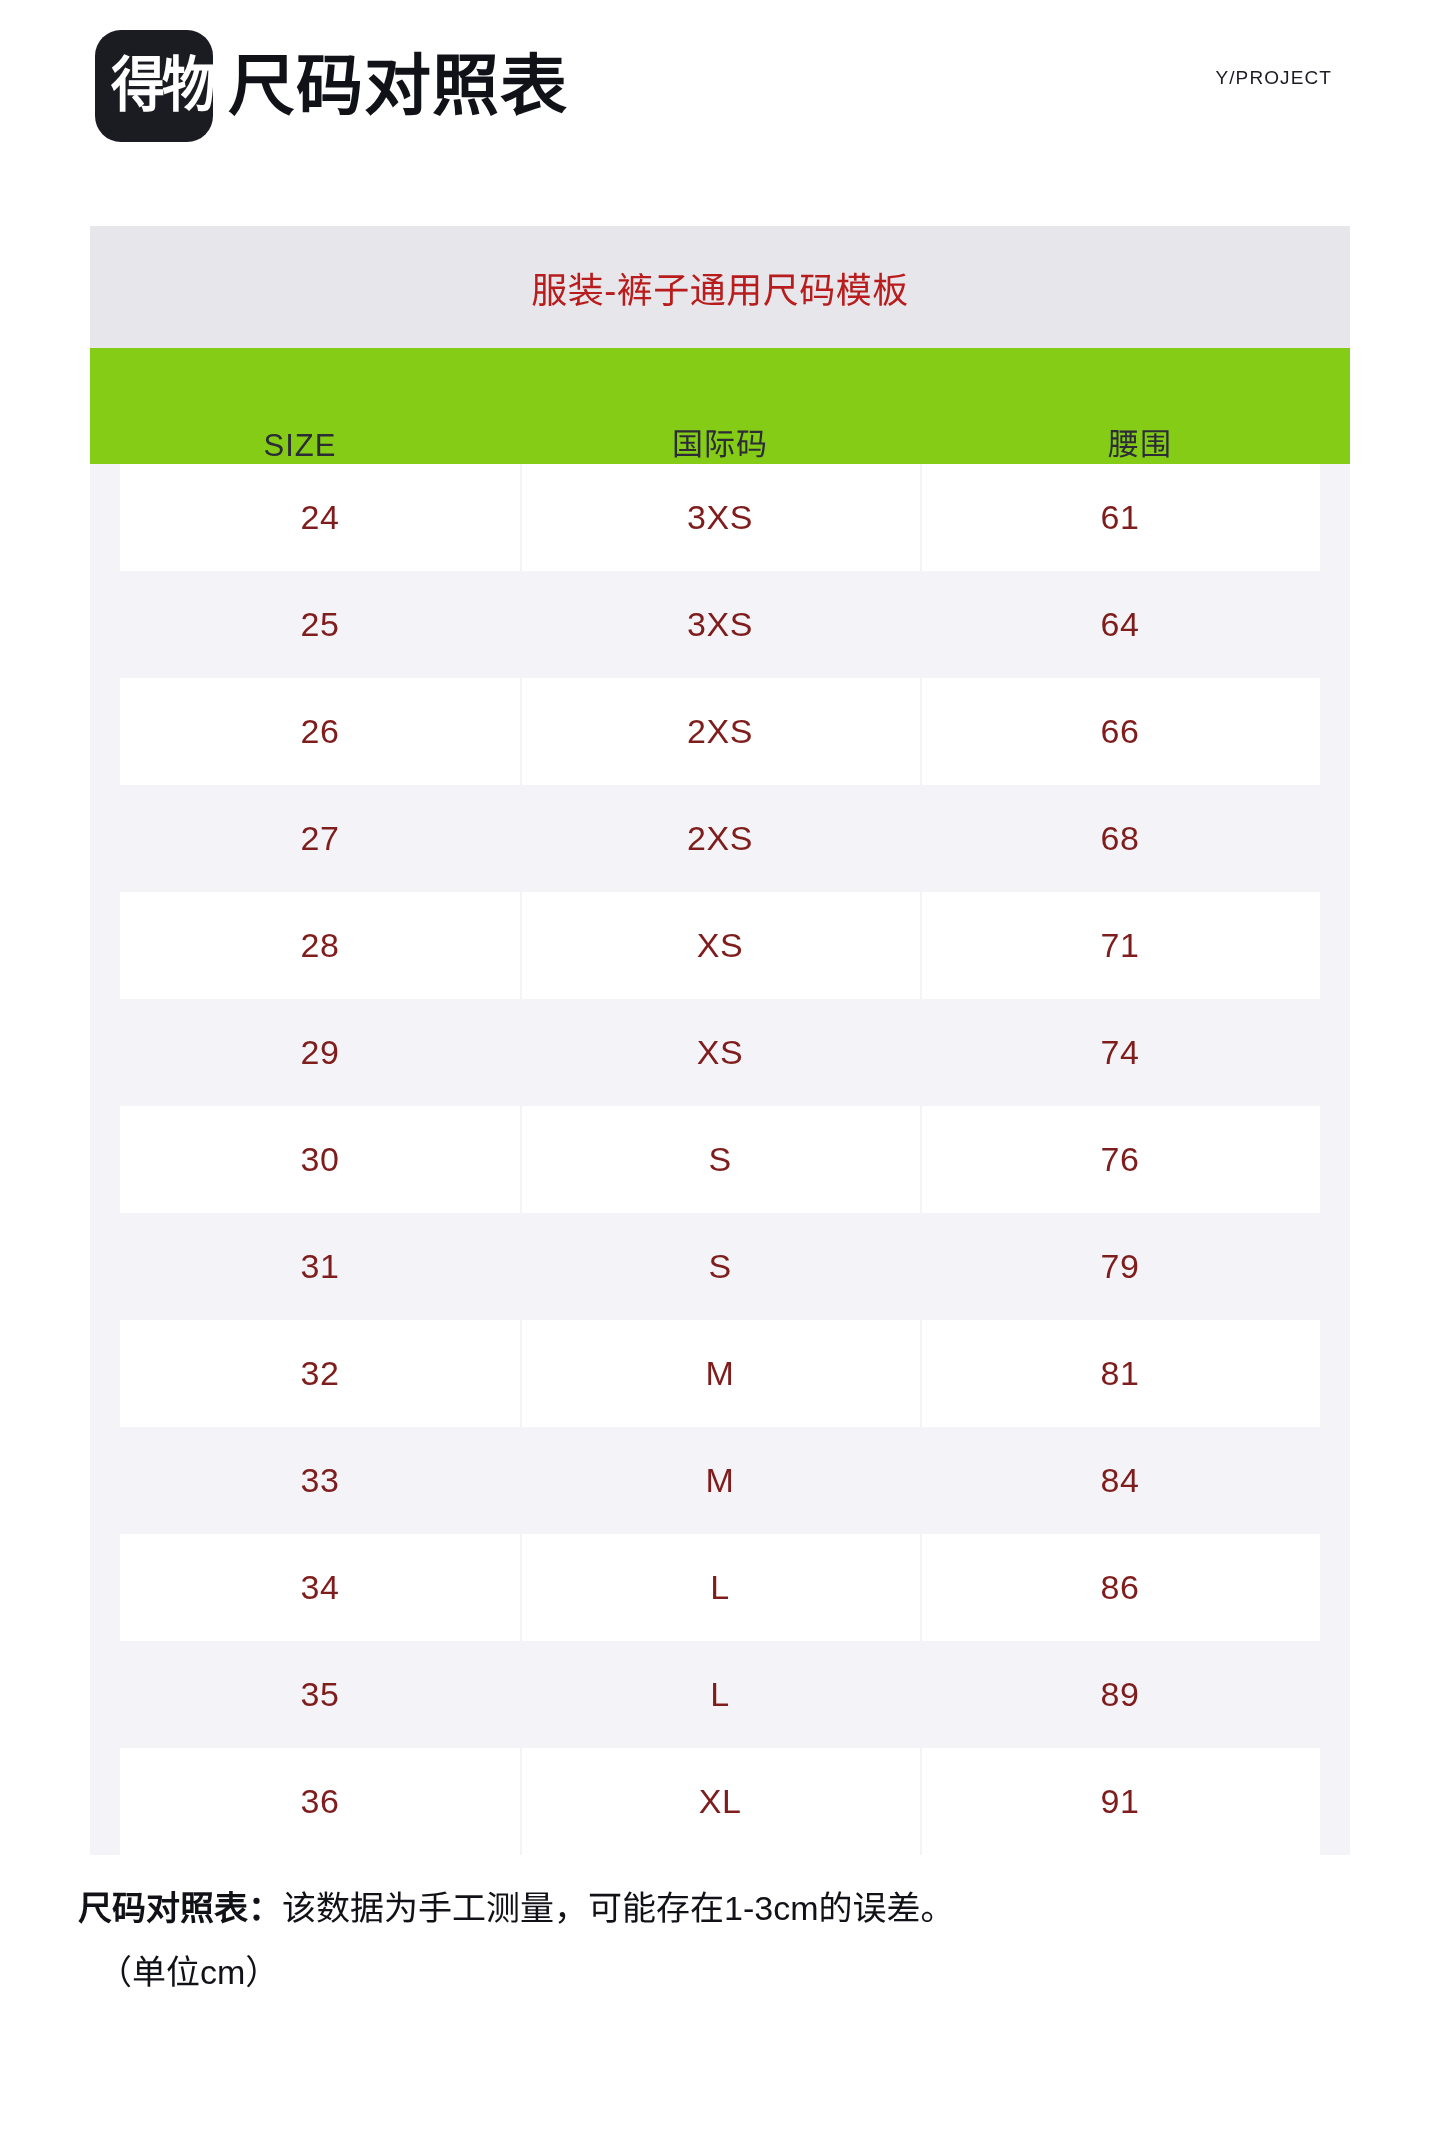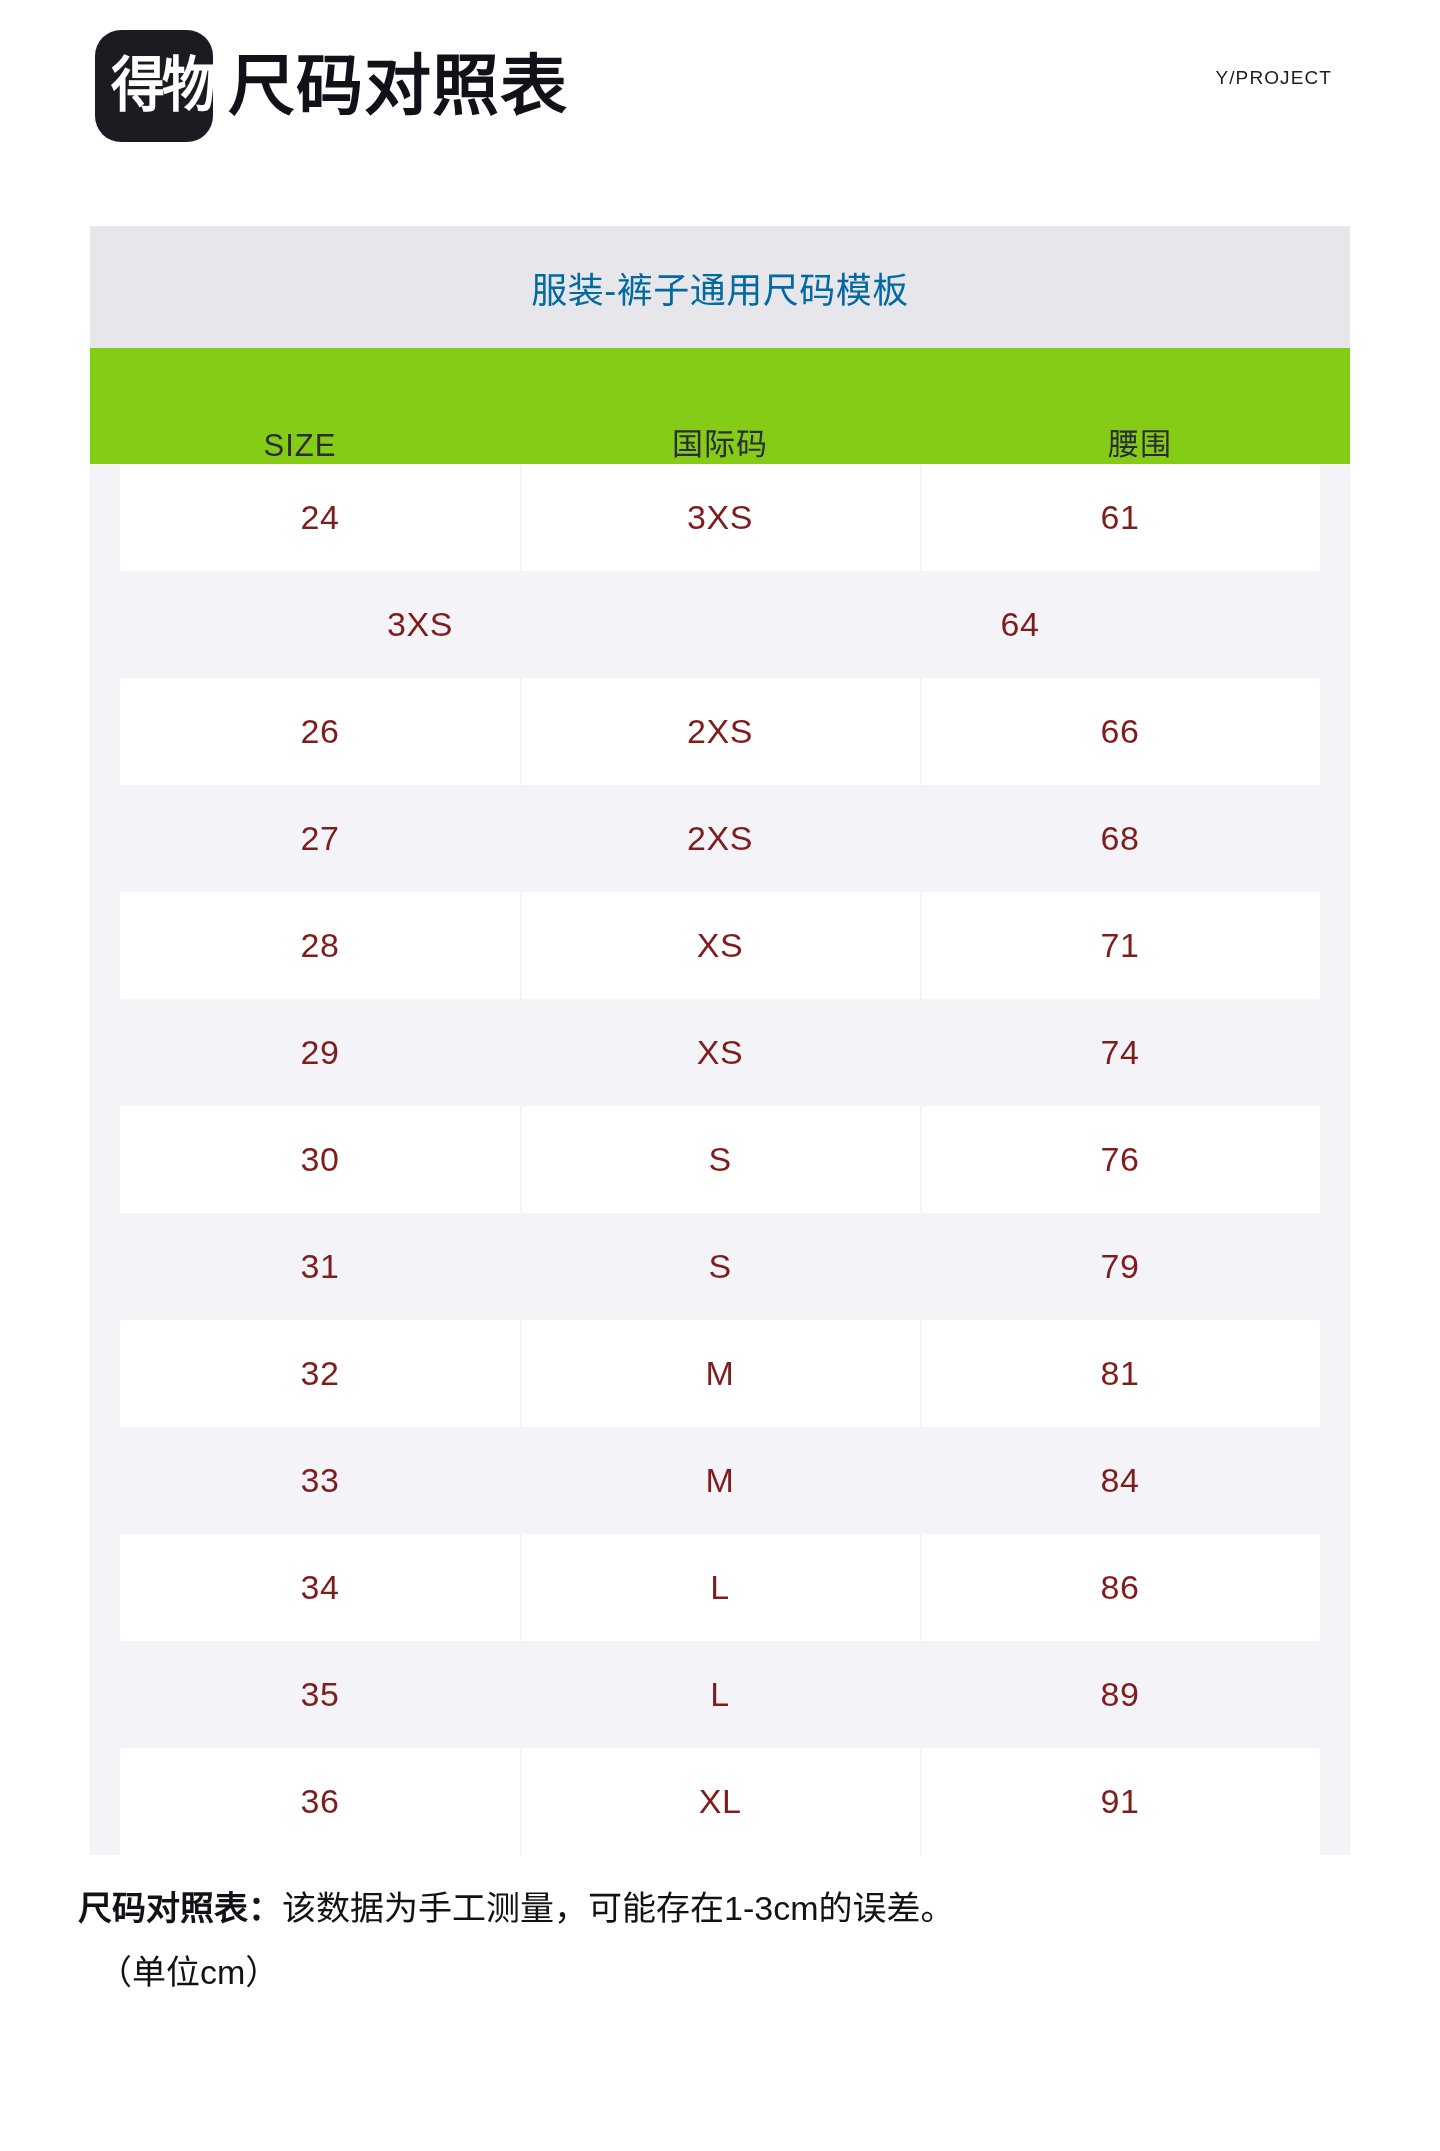--- a/index.html
+++ b/index.html
@@ -76,21 +76,21 @@
     width: 1260px;
   }
   .table-caption {
     height: 122px;
     background: #e6e6eb;
     display: flex;
     align-items: center;
     justify-content: center;
     font-size: 36px;
     font-weight: 500;
-    color: #0369a1;
+    color: #b91c1c;
     letter-spacing: 0.5px;
   }
   .table-head {
     background: #84cc16;
     display: flex;
     height: 116px;
     align-items: flex-end;
   }
   .table-head .cell {
     flex: 1 1 0;
@@ -176,20 +176,21 @@
     <div class="cell">腰围</div>
   </div>
 
   <div class="table-body">
     <div class="table-row">
       <div class="cell">24</div>
       <div class="cell">3XS</div>
       <div class="cell">61</div>
     </div>
     <div class="table-row tinted">
+      <div class="cell">25</div>
       <div class="cell">3XS</div>
       <div class="cell">64</div>
     </div>
     <div class="table-row">
       <div class="cell">26</div>
       <div class="cell">2XS</div>
       <div class="cell">66</div>
     </div>
     <div class="table-row tinted">
       <div class="cell">27</div>

